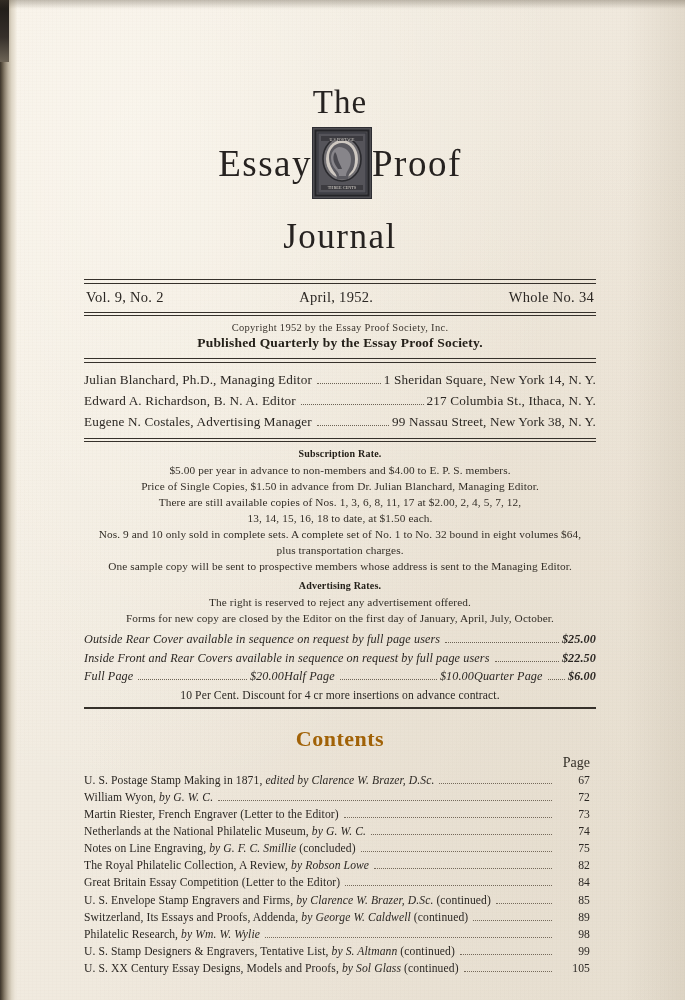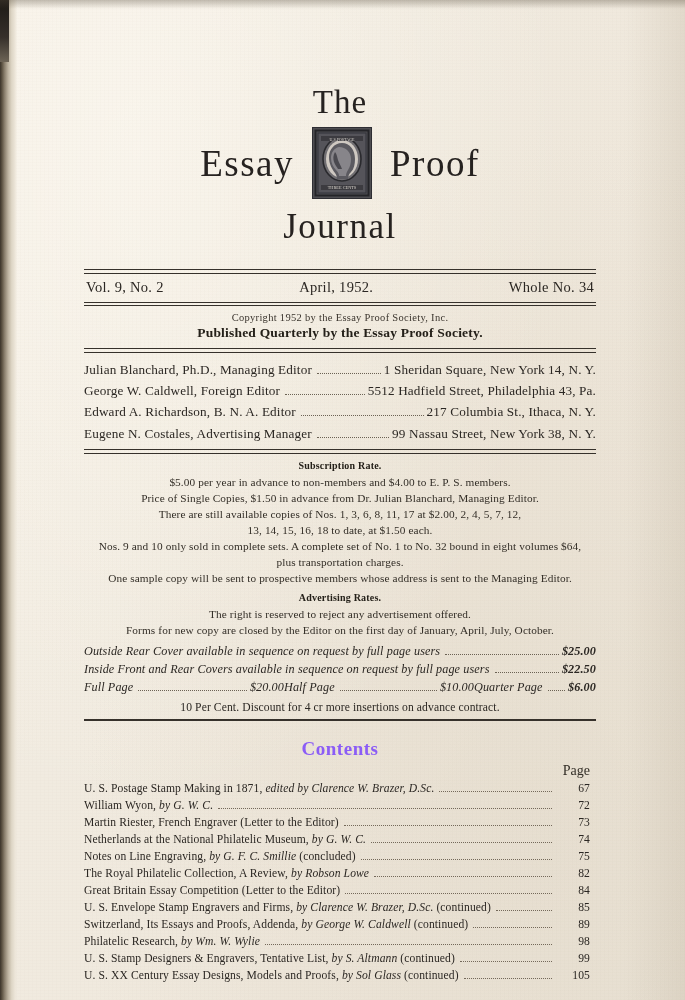--- a/index.html
+++ b/index.html
@@ -87,32 +87,31 @@
     font-size: 33px;
     letter-spacing: 1px;
     color: #262220;
     line-height: 1;
   }
   .mast-the { margin-bottom: 8px; }
   .mast-mid {
     display: flex;
     align-items: center;
     justify-content: center;
-    gap: 18px;
     margin: 6px 0 4px 0;
   }
   .mast-mid .word {
     font-size: 37px;
     letter-spacing: 1.5px;
     color: #262220;
   }
   .mast-journal {
     font-size: 35px;
     letter-spacing: 1.5px;
-    margin-top: 8px;
+    margin-top: 18px;
     color: #262220;
   }
 
   
   .stamp {
     width: 58px;
     height: 70px;
     position: relative;
     background: #4a4a4e;
     border: 1px solid #2e2e33;
@@ -229,25 +228,25 @@
   .discount-line {
     text-align: center;
     font-size: 11.6px;
     margin: 4px 0 5px 0;
     letter-spacing: 0.1px;
   }
 
   
   .contents-head {
     text-align: center;
-    font-size: 19px;
+    font-size: 22px;
     font-weight: bold;
     letter-spacing: 0.5px;
     margin: 17px 0 3px 0;
-    color: #8b5cf6;
+    color: #a16207;
   }
   .page-col-head {
     text-align: right;
     font-size: 14px;
     padding-right: 6px;
     color: #332e27;
     margin-bottom: 1px;
   }
   .toc-row {
     display: flex;
@@ -325,25 +324,20 @@
     </div>
 
     <div class="rule-double"></div>
     <div class="staff">
       <div class="staff-row">
         <span class="staff-role">Julian Blanchard, Ph.D., Managing Editor</span>
         <span class="staff-leader"></span>
         <span class="staff-addr">1 Sheridan Square, New York 14, N. Y.</span>
       </div>
       <div class="staff-row">
-        <span class="staff-role">George W. Caldwell, Foreign Editor</span>
-        <span class="staff-leader"></span>
-        <span class="staff-addr">5512 Hadfield Street, Philadelphia 43, Pa.</span>
-      </div>
-      <div class="staff-row">
         <span class="staff-role">Edward A. Richardson, B. N. A. Editor</span>
         <span class="staff-leader"></span>
         <span class="staff-addr">217 Columbia St., Ithaca, N. Y.</span>
       </div>
       <div class="staff-row">
         <span class="staff-role">Eugene N. Costales, Advertising Manager</span>
         <span class="staff-leader"></span>
         <span class="staff-addr">99 Nassau Street, New York 38, N. Y.</span>
       </div>
     </div>

